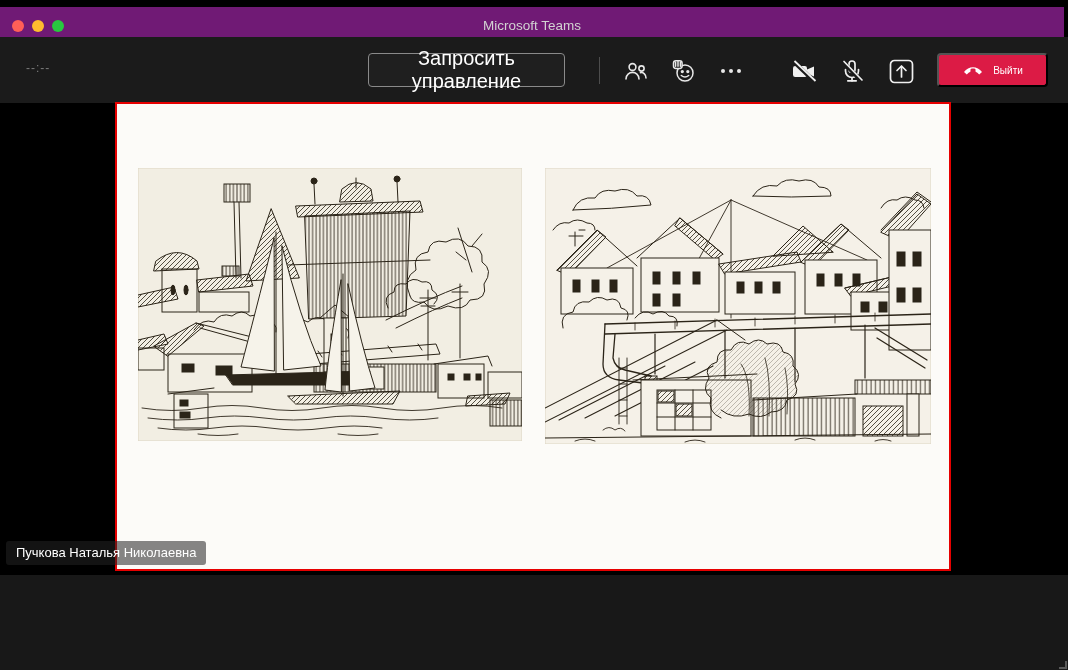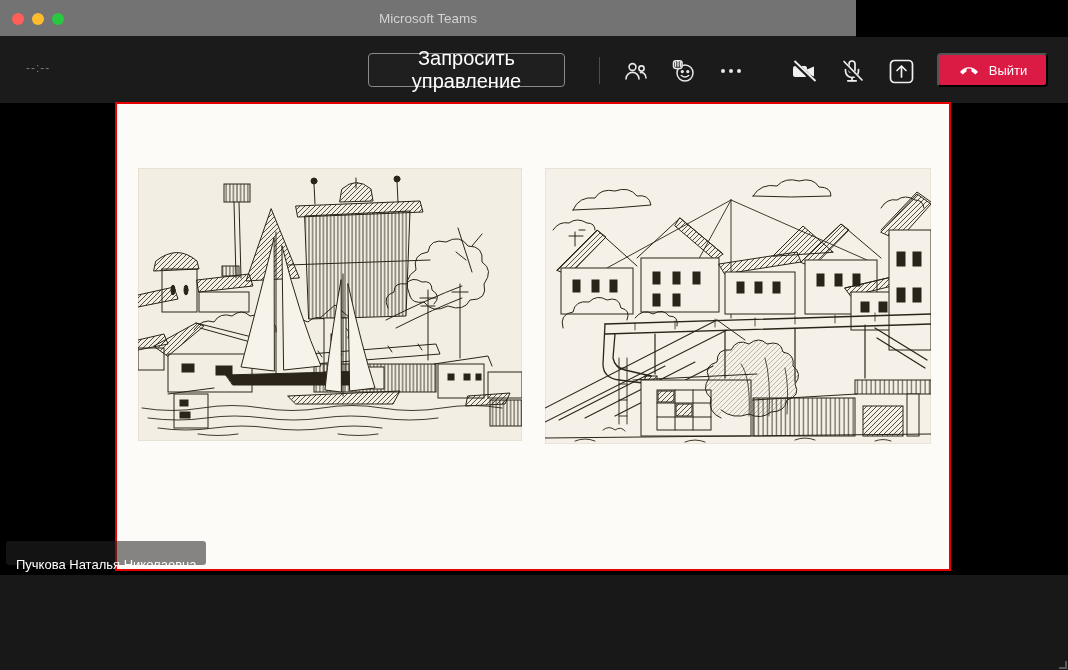--- a/index.html
+++ b/index.html
@@ -1,52 +1,52 @@
 <!DOCTYPE html>
 <html><head>
 <meta charset="utf-8">
 <style>
   html,body{margin:0;padding:0;background:#000;}
   *{box-sizing:border-box;}
   .app{position:relative;width:1068px;height:670px;overflow:hidden;
        font-family:"Liberation Sans",sans-serif;background:#000;}
 
   
-  .titlebar{position:absolute;left:0;top:0;width:856px;height:37px;background:#737373;
+  .titlebar{position:absolute;left:0;top:7px;width:1064px;height:37px;background:#701a75;
             border-bottom:1px solid #1a1a1a;}
   .tl{position:absolute;top:13px;width:12px;height:12px;border-radius:50%;}
   .tl.red{left:12px;background:#ff5f57;}
   .tl.yellow{left:32px;background:#febc2e;}
   .tl.green{left:52px;background:#28c840;}
   .win-title{position:absolute;left:0;right:0;top:0;height:37px;line-height:37px;
              text-align:center;color:#d2d2d2;font-size:13.5px;}
 
   
   .toolbar{position:absolute;left:0;top:37px;width:1068px;height:66px;background:#1b1b1b;}
   .timer{position:absolute;left:26px;top:24px;color:#7b7b7b;font-size:12px;letter-spacing:1px;}
   .btn-request{position:absolute;left:368px;top:16px;width:197px;height:34px;background:#1f1f1f;
                border:1px solid #8a8a8a;border-radius:4px;color:#fff;font-size:20px;
                display:flex;align-items:center;justify-content:center;cursor:pointer;}
   .tb-divider{position:absolute;left:599px;top:20px;width:1px;height:27px;background:#4d4d4d;}
   .tb-icon{position:absolute;top:20px;width:28px;height:28px;display:flex;align-items:center;
            justify-content:center;cursor:pointer;}
   .tb-icon svg{display:block;}
   .btn-leave{position:absolute;left:937px;top:16px;width:111px;height:34px;background:#dc1b45;
-             border-radius:4px;color:#fff;font-size:13px;display:flex;align-items:center;
+             border-radius:4px;color:#fff;font-size:10px;display:flex;align-items:center;
              justify-content:center;gap:9px;cursor:pointer;}
 
   
   .stage{position:absolute;left:0;top:103px;width:1068px;height:472px;background:#000;}
   .share{position:absolute;left:115px;top:-1px;width:836px;height:469px;background:#fcfbf8;
          border:2px solid #e60000;}
   .sketch{position:absolute;top:64px;}
   .sketch.left{left:21px;width:384px;height:273px;}
   .sketch.right{left:428px;width:386px;height:276px;}
   .presenter-badge{position:absolute;left:6px;top:438px;height:24px;line-height:24px;
-         padding:12px 10px;background:rgba(34,34,34,0.55);border-radius:3px;color:#fff;
+         padding:0 10px;background:rgba(34,34,34,0.55);border-radius:3px;color:#fff;
          font-size:13px;white-space:nowrap;}
 
   
   .strip{position:absolute;left:0;top:575px;width:1068px;height:95px;background:#181818;}
   .grip{position:absolute;right:1px;bottom:1px;width:8px;height:8px;
         border-right:2px solid #9a9a9a;border-bottom:2px solid #9a9a9a;opacity:.5;}
 </style>
 </head>
 <body>
 

